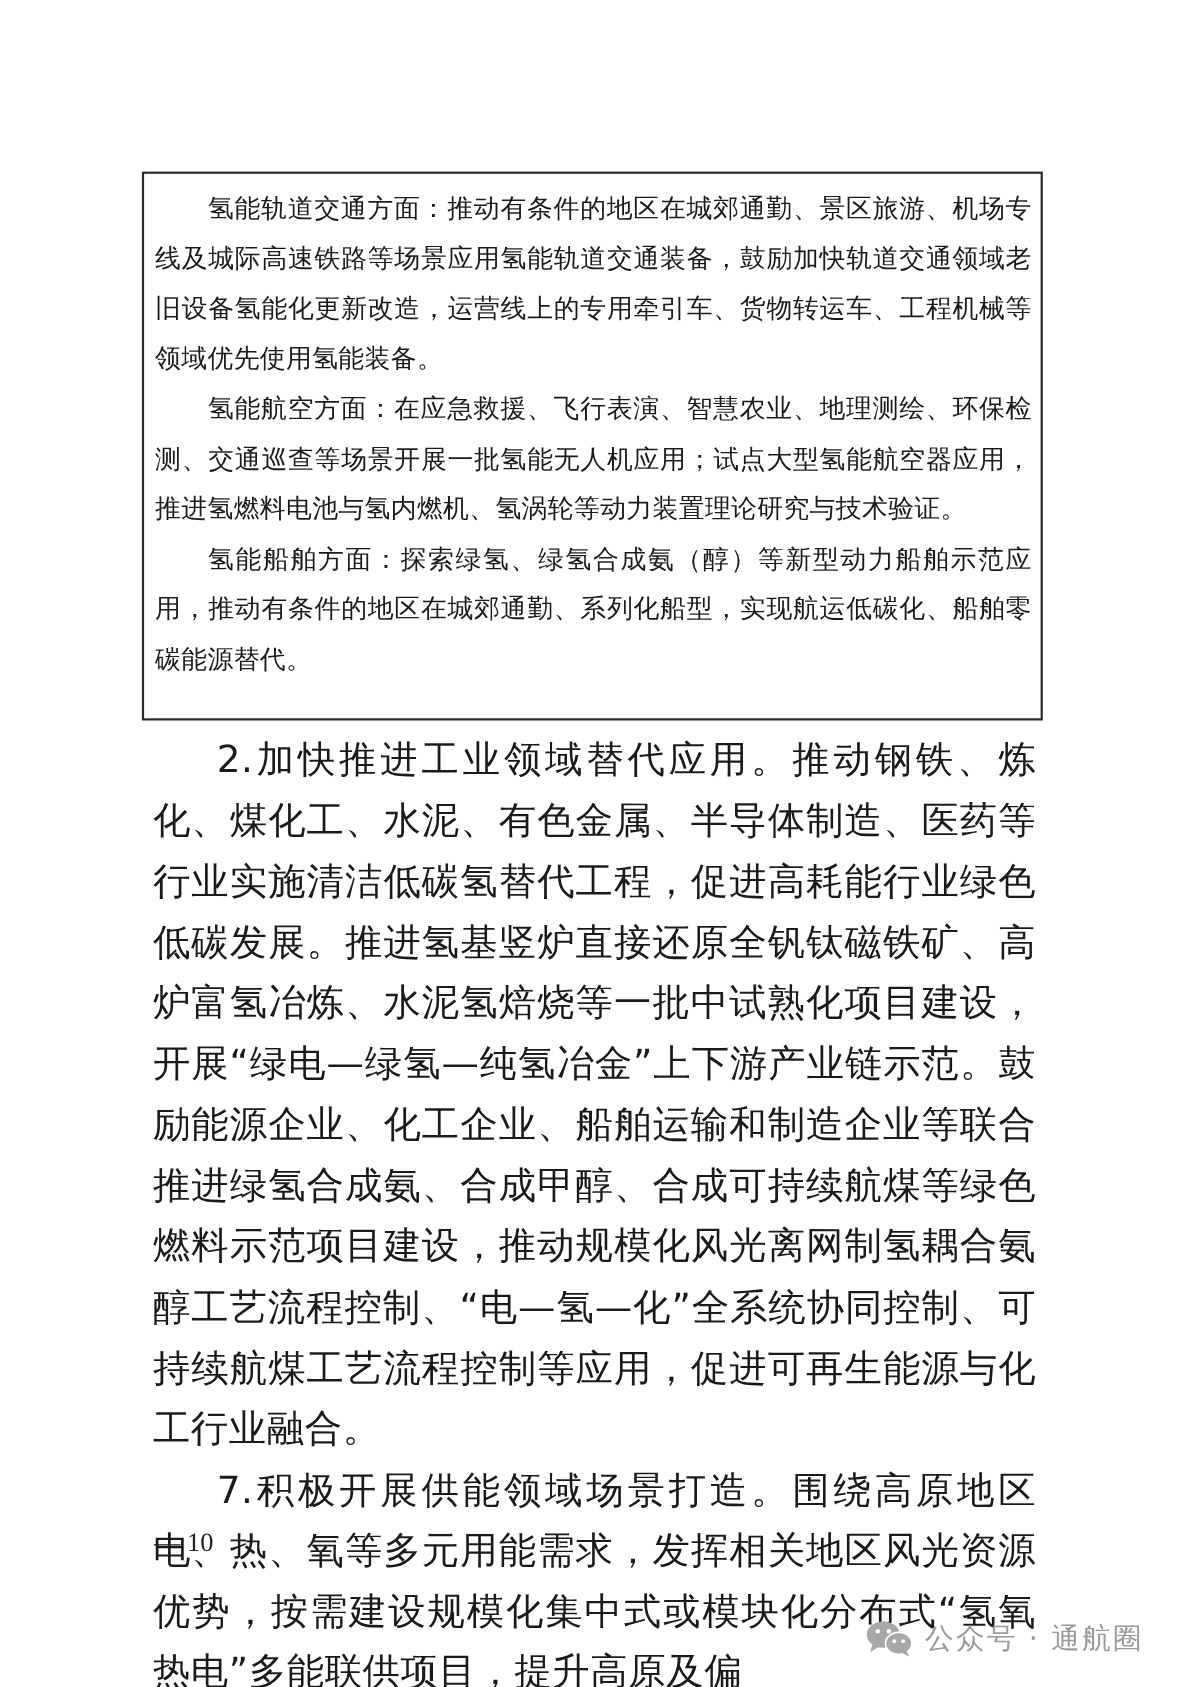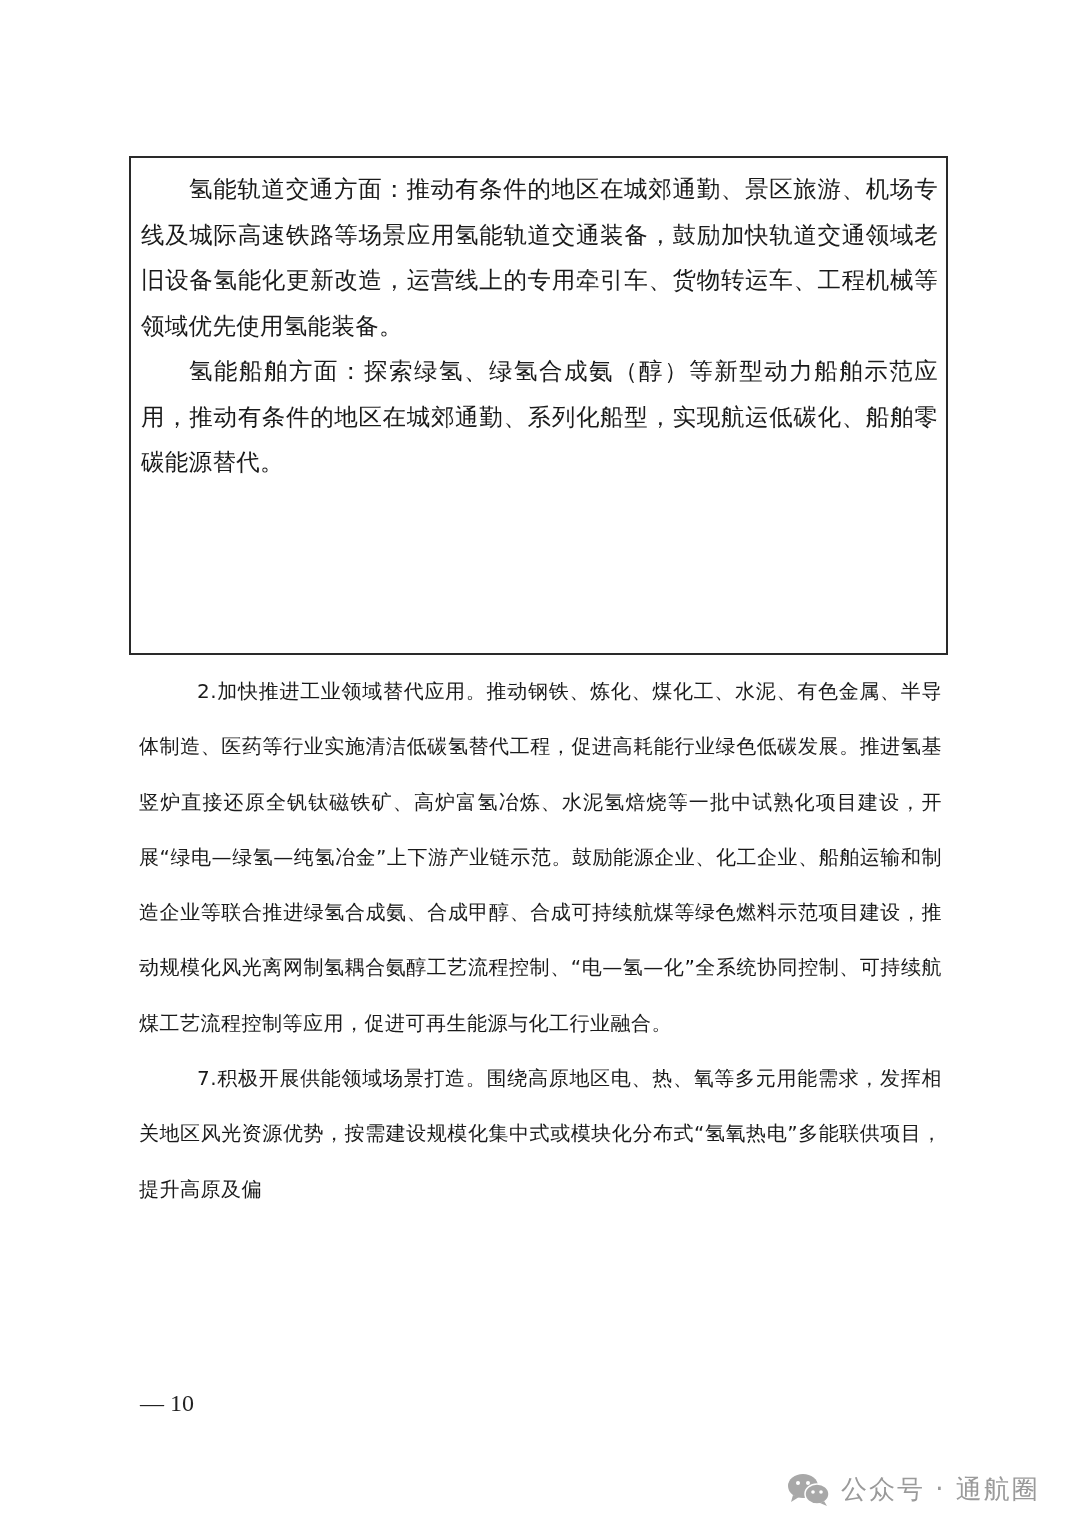--- a/index.html
+++ b/index.html
@@ -12,39 +12,40 @@
   }
   .box p {
     margin: 0; font-size: 23.5px; line-height: 45.5px; text-align: justify;
     text-align-last: left; letter-spacing: 0.3px;
   }
   .box p.indent { text-indent: 48px; }
   .body-text {
     position: absolute; left: 139px; top: 664px; width: 803px;
   }
   .body-text p {
-    margin: 0; font-size: 20px; line-height: 55.3px; text-align: justify;
+    margin: 0; font-size: 34px; line-height: 55.3px; text-align: justify;
     letter-spacing: 0.5px;
   }
   .body-text p.indent { text-indent: 58px; }
   .page-num {
     position: absolute; left: 140px; top: 1390px; font-size: 24px;
     font-family: "Liberation Serif", "DejaVu Serif", serif; color: #222;
   }
   .watermark {
     position: absolute; left: 787px; top: 1472px; display: flex; align-items: center;
     color: #9a9a9a; font-size: 26px; letter-spacing: 2px;
   }
   .wm-icon { width: 44px; height: 34px; margin-right: 10px; }
 </style>
 </head>
 <body>
 
 <div class="box">
   <p class="indent">氢能轨道交通方面：推动有条件的地区在城郊通勤、景区旅游、机场专线及城际高速铁路等场景应用氢能轨道交通装备，鼓励加快轨道交通领域老旧设备氢能化更新改造，运营线上的专用牵引车、货物转运车、工程机械等领域优先使用氢能装备。</p>
+  <p class="indent">氢能航空方面：在应急救援、飞行表演、智慧农业、地理测绘、环保检测、交通巡查等场景开展一批氢能无人机应用；试点大型氢能航空器应用，推进氢燃料电池与氢内燃机、氢涡轮等动力装置理论研究与技术验证。</p>
   <p class="indent">氢能船舶方面：探索绿氢、绿氢合成氨（醇）等新型动力船舶示范应用，推动有条件的地区在城郊通勤、系列化船型，实现航运低碳化、船舶零碳能源替代。</p>
 </div>
 
 <div class="body-text">
   <p class="indent">2.加快推进工业领域替代应用。推动钢铁、炼化、煤化工、水泥、有色金属、半导体制造、医药等行业实施清洁低碳氢替代工程，促进高耗能行业绿色低碳发展。推进氢基竖炉直接还原全钒钛磁铁矿、高炉富氢冶炼、水泥氢焙烧等一批中试熟化项目建设，开展“绿电—绿氢—纯氢冶金”上下游产业链示范。鼓励能源企业、化工企业、船舶运输和制造企业等联合推进绿氢合成氨、合成甲醇、合成可持续航煤等绿色燃料示范项目建设，推动规模化风光离网制氢耦合氨醇工艺流程控制、“电—氢—化”全系统协同控制、可持续航煤工艺流程控制等应用，促进可再生能源与化工行业融合。</p>
   <p class="indent">7.积极开展供能领域场景打造。围绕高原地区电、热、氧等多元用能需求，发挥相关地区风光资源优势，按需建设规模化集中式或模块化分布式“氢氧热电”多能联供项目，提升高原及偏</p>
 </div>
 
 <div class="page-num">— 10</div>
 

